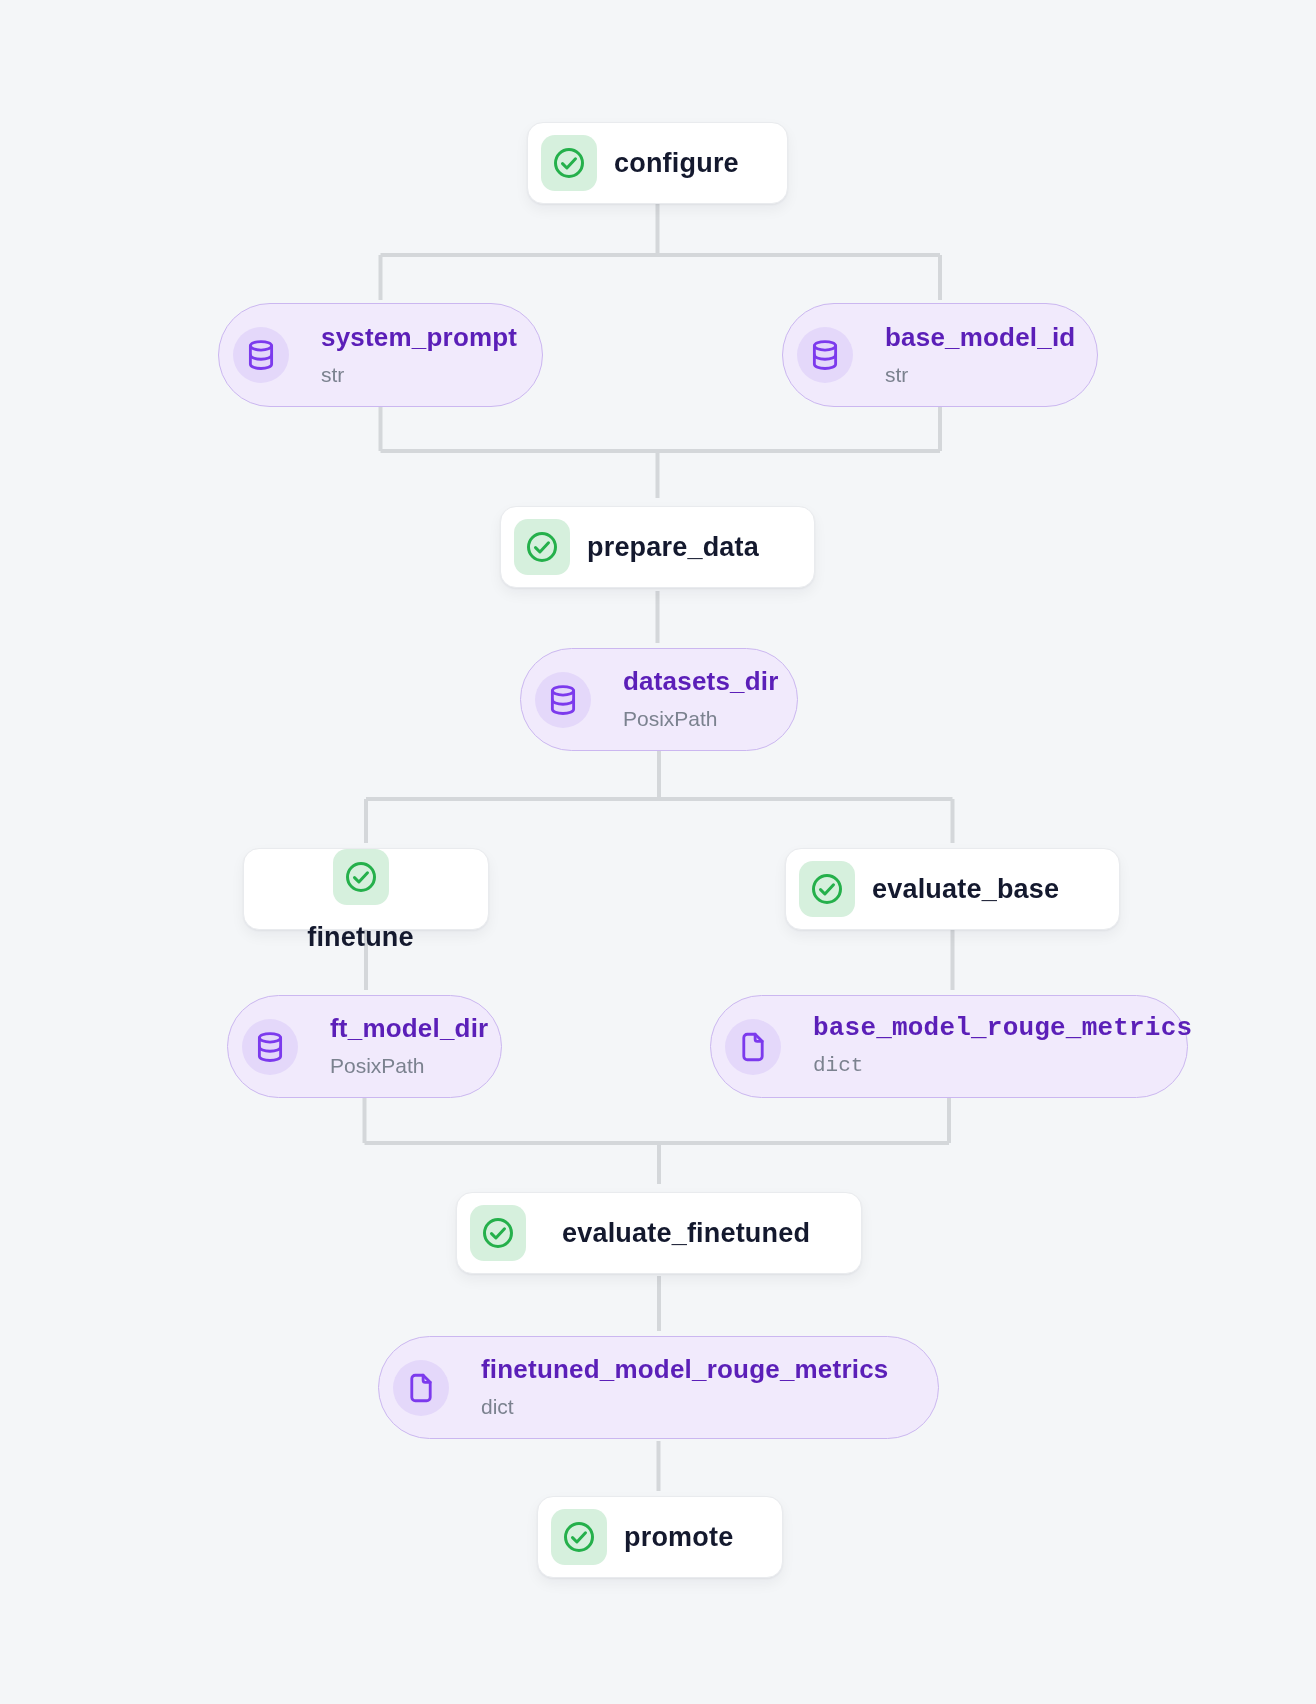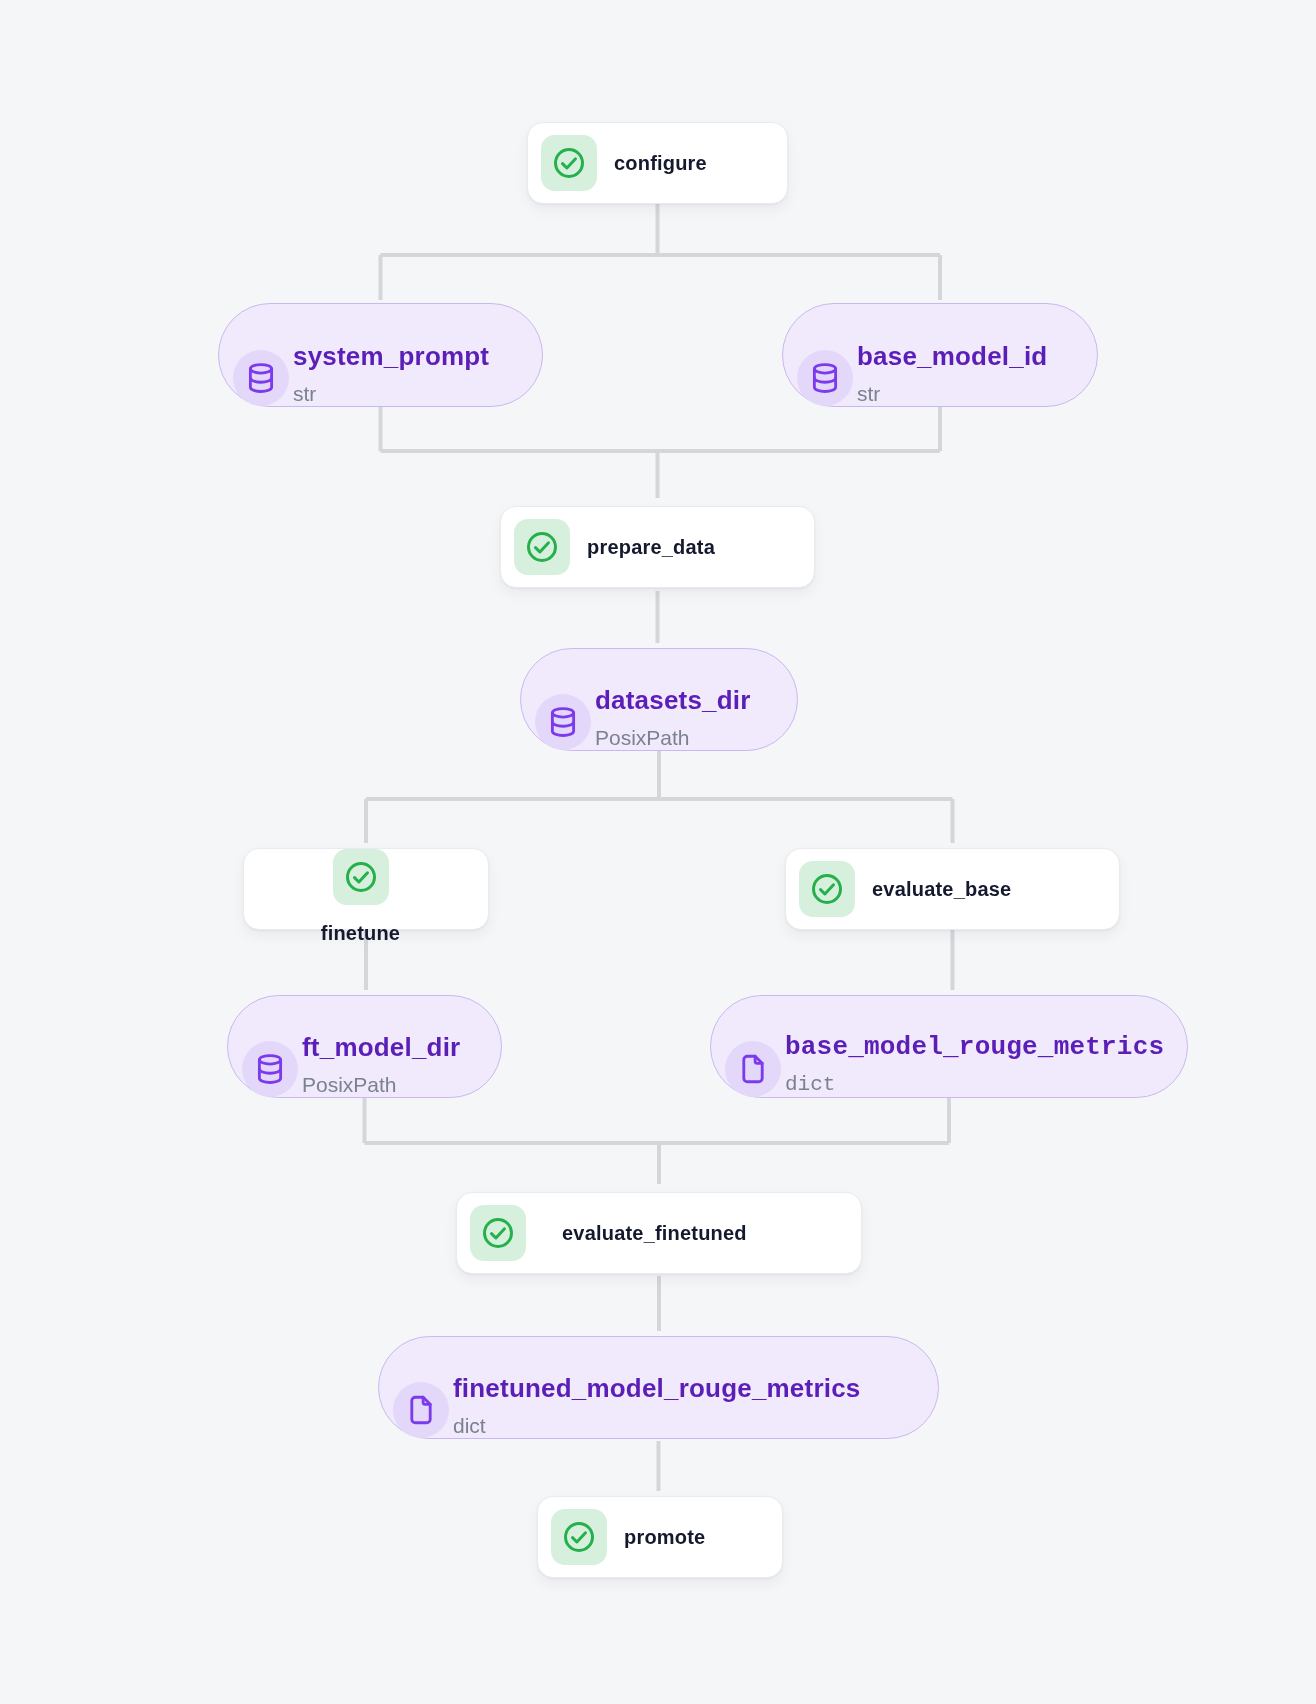--- a/index.html
+++ b/index.html
@@ -44,34 +44,33 @@
   }
   .task-icon svg { display: block; }
   .task-icon svg * {
     stroke: var(--task-icon-green, #25b04b);
     fill: none;
     stroke-width: 3;
     stroke-linecap: round;
     stroke-linejoin: round;
   }
   .task-label {
-    font-size: 20px;
+    font-size: 27px;
     font-weight: 700;
     color: var(--task-label-color, #14192e);
     letter-spacing: .2px;
   }
 
   
   .data {
     background: var(--data-node-bg, #f1eafc);
     border: 1.5px solid var(--data-node-border, #cbb7f0);
     border-radius: 60px;
     padding: 0 18px 0 14px;
-    gap: 4px;
-    align-items: flex-end;
+    gap: 32px;
   }
   .data-icon {
     width: 56px; height: 56px;
     border-radius: 50%;
     background: var(--data-icon-bg, #e4d8fa);
     display: flex; align-items: center; justify-content: center;
     flex: 0 0 auto;
   }
   .data-icon svg { display: block; }
   .data-icon svg * {

